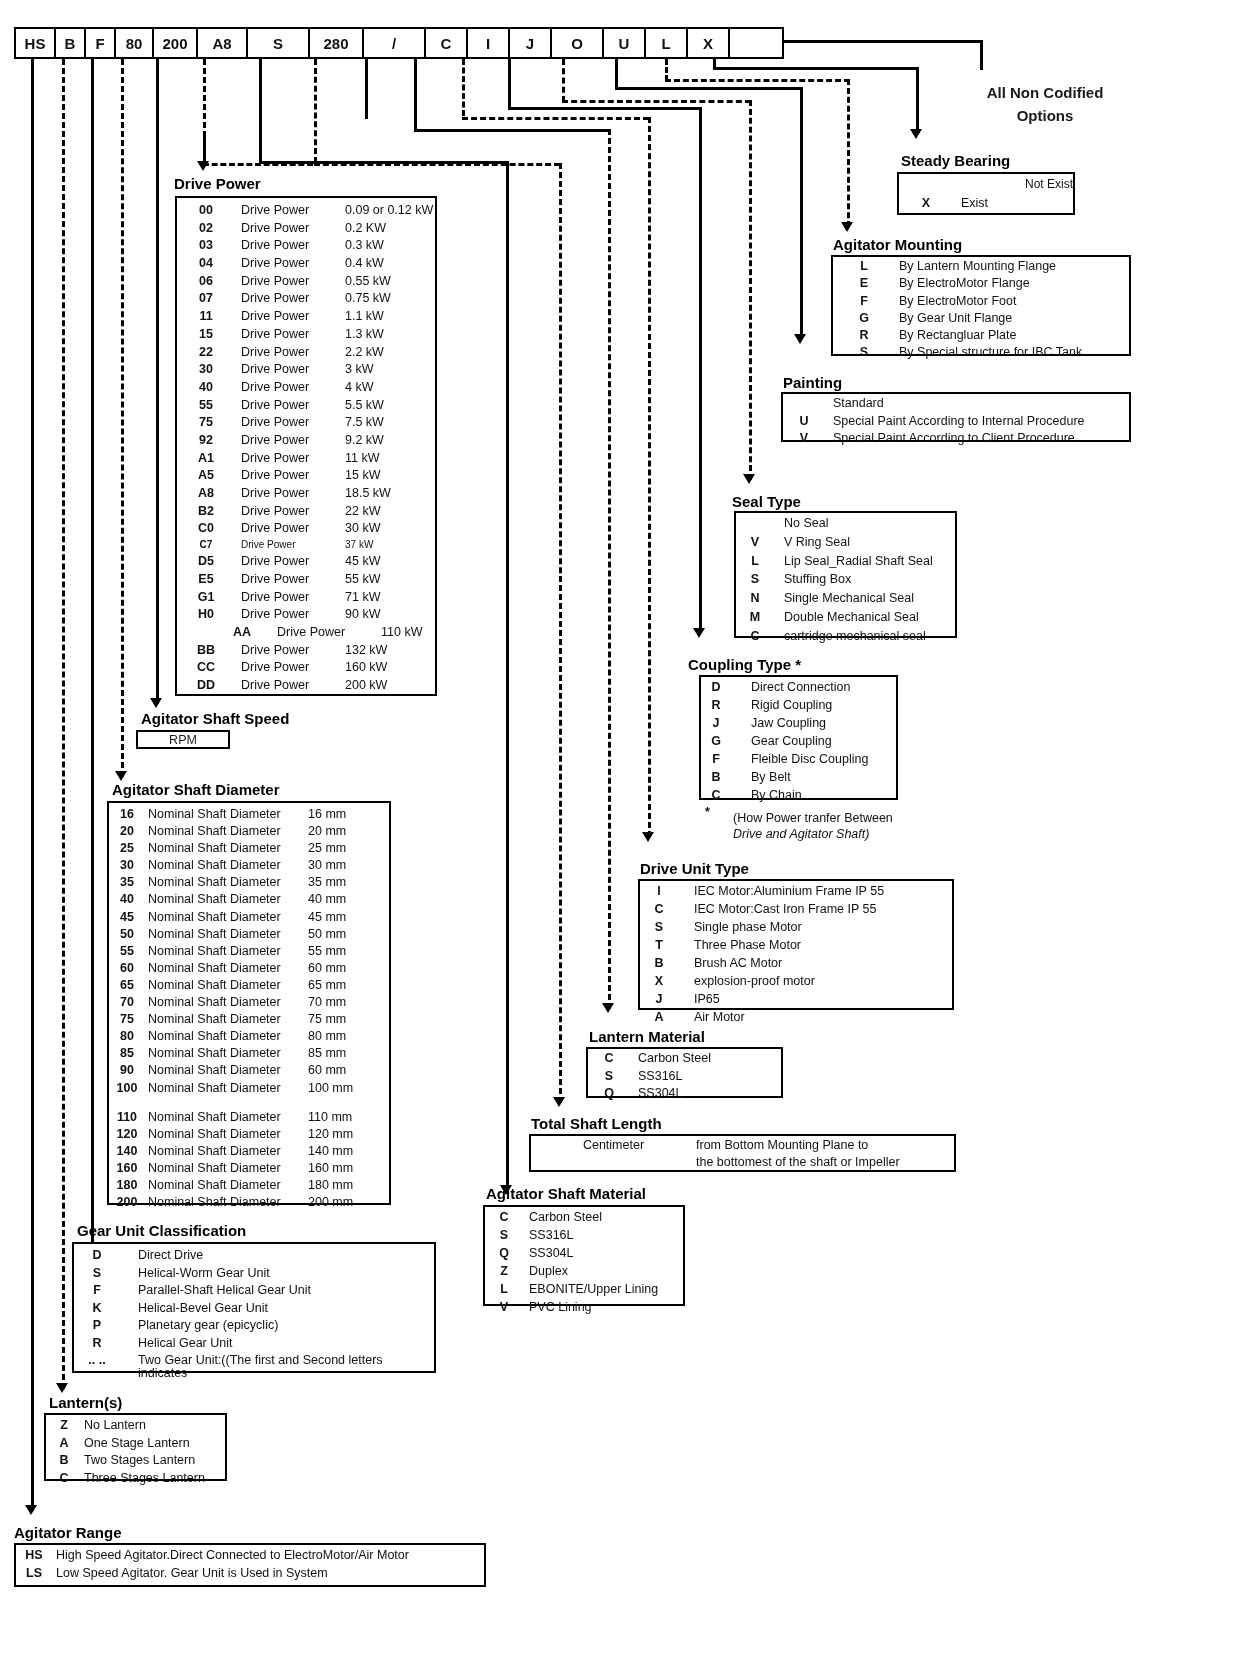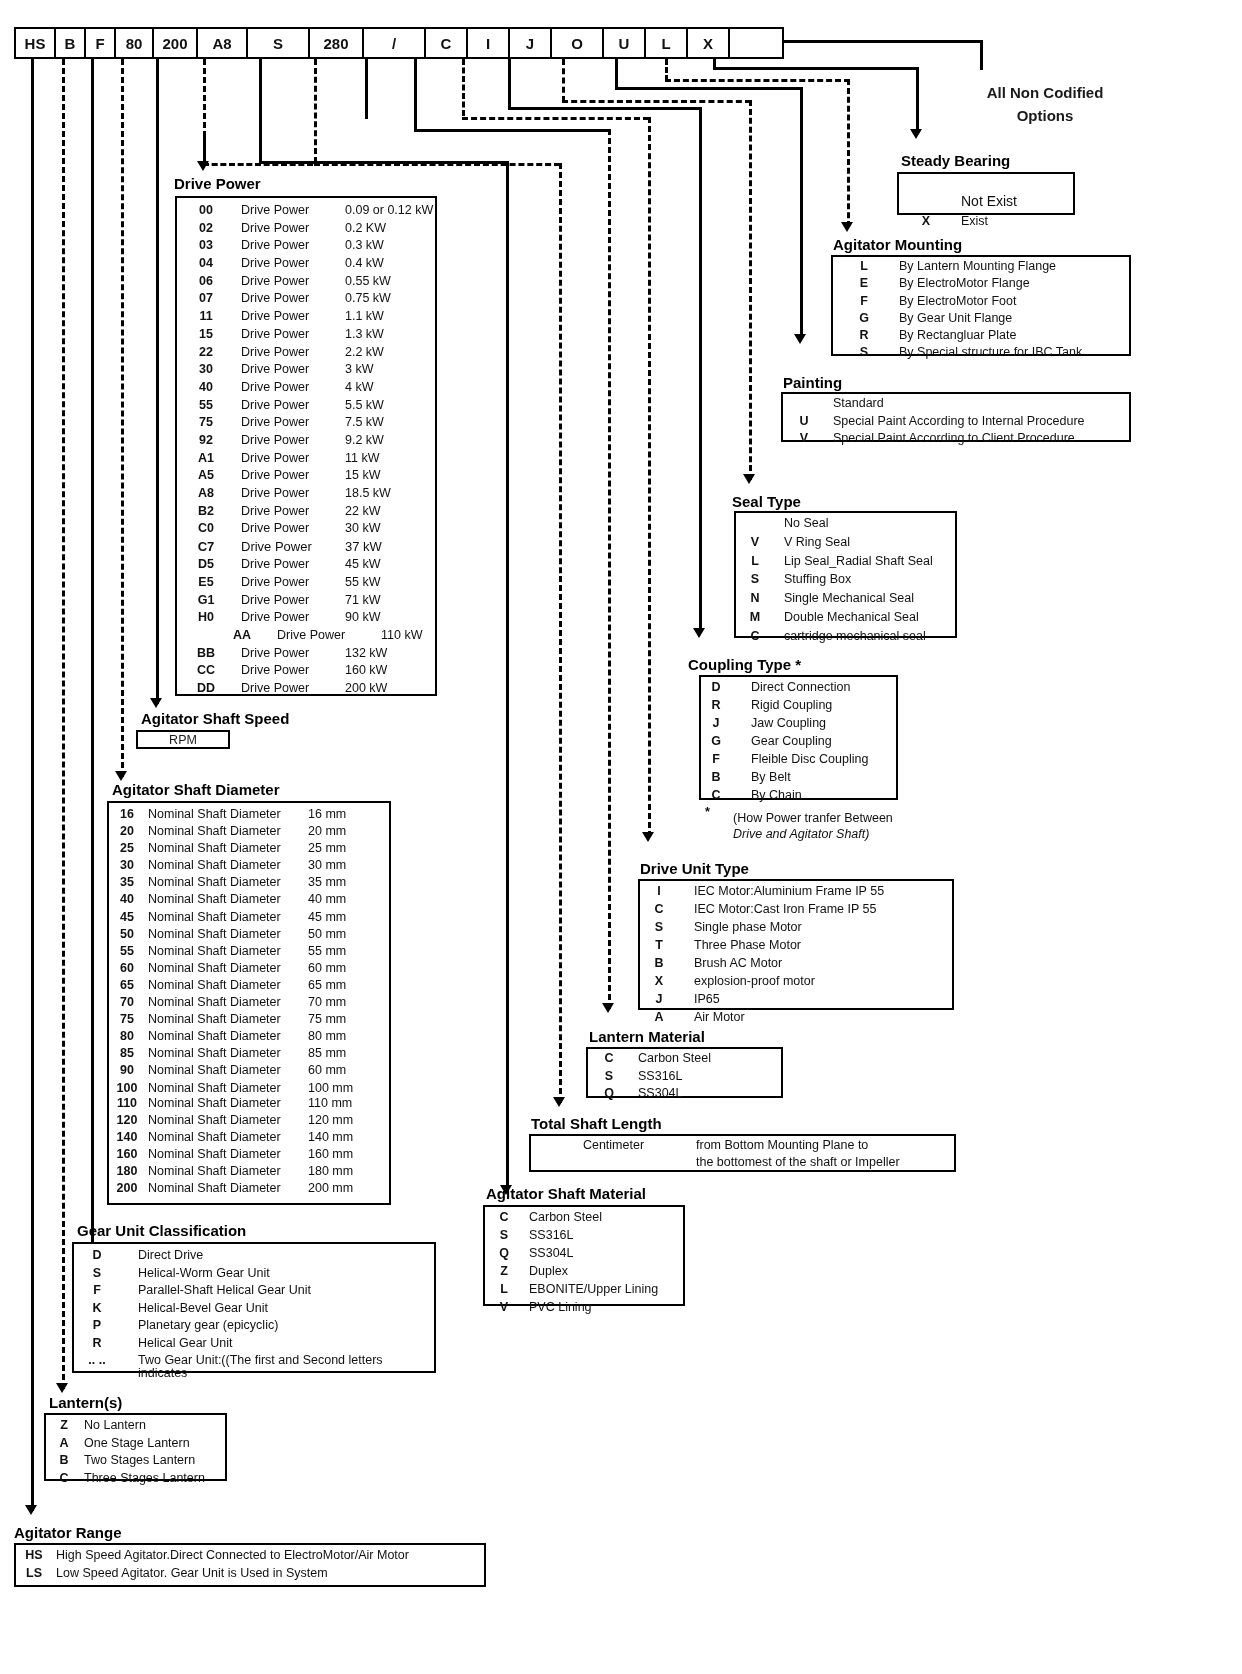--- a/index.html
+++ b/index.html
@@ -273,21 +273,21 @@
         <div class="row" style="font-size: 12.5px; margin-top: 5.2px;">
           <span class="code" style="flex: 0 0 26px; margin-left: 16px;">B2</span>
           <span class="desc" style="flex: 0 0 104px; margin-left: 22px;">Drive Power</span>
           <span class="val" style="flex: 0 0 110px;">22 kW</span>
         </div>
         <div class="row" style="font-size: 12.5px; margin-top: 5.2px;">
           <span class="code" style="flex: 0 0 26px; margin-left: 16px;">C0</span>
           <span class="desc" style="flex: 0 0 104px; margin-left: 22px;">Drive Power</span>
           <span class="val" style="flex: 0 0 110px;">30 kW</span>
         </div>
-        <div class="row" style="font-size: 13px; margin-top: 5.2px;">
+        <div class="row" style="font-size: 10px; margin-top: 5.2px;">
           <span class="code" style="flex: 0 0 26px; margin-left: 16px;">C7</span>
           <span class="desc" style="flex: 0 0 104px; margin-left: 22px;">Drive Power</span>
           <span class="val" style="flex: 0 0 110px;">37 kW</span>
         </div>
         <div class="row" style="font-size: 12.5px; margin-top: 5.2px;">
           <span class="code" style="flex: 0 0 26px; margin-left: 16px;">D5</span>
           <span class="desc" style="flex: 0 0 104px; margin-left: 22px;">Drive Power</span>
           <span class="val" style="flex: 0 0 110px;">45 kW</span>
         </div>
         <div class="row" style="font-size: 12.5px; margin-top: 5.2px;">
@@ -414,21 +414,21 @@
         <div class="row" style="font-size: 12.5px; margin-top: 4.6px;">
           <span class="code" style="flex: 0 0 26px; margin-left: 5px;">90</span>
           <span class="desc" style="flex: 0 0 160px; margin-left: 8px;">Nominal Shaft Diameter</span>
           <span class="val" style="flex: 0 0 78px;">60 mm</span>
         </div>
         <div class="row" style="font-size: 12.5px; margin-top: 4.6px;">
           <span class="code" style="flex: 0 0 26px; margin-left: 5px;">100</span>
           <span class="desc" style="flex: 0 0 160px; margin-left: 8px;">Nominal Shaft Diameter</span>
           <span class="val" style="flex: 0 0 78px;">100 mm</span>
         </div>
-        <div class="row" style="font-size: 12.5px; margin-top: 3px;">
+        <div class="row" style="font-size: 12.5px; margin-top: 17px;">
           <span class="code" style="flex: 0 0 26px; margin-left: 5px;">110</span>
           <span class="desc" style="flex: 0 0 160px; margin-left: 8px;">Nominal Shaft Diameter</span>
           <span class="val" style="flex: 0 0 78px;">110 mm</span>
         </div>
         <div class="row" style="font-size: 12.5px; margin-top: 4.6px;">
           <span class="code" style="flex: 0 0 26px; margin-left: 5px;">120</span>
           <span class="desc" style="flex: 0 0 160px; margin-left: 8px;">Nominal Shaft Diameter</span>
           <span class="val" style="flex: 0 0 78px;">120 mm</span>
         </div>
         <div class="row" style="font-size: 12.5px; margin-top: 4.6px;">
@@ -737,21 +737,21 @@
         <div class="row" style="font-size: 12.5px; margin-top: 4.8px;">
           <span class="code" style="flex: 0 0 14px; margin-left: 24px;">S</span>
           <span class="desc" style="margin-left: 28px;">By Special structure for IBC Tank</span>
         </div>
       </div>
   </div>
 
   <div class="sect-title" style="left:901px; top:152px;">Steady Bearing</div>
   <div class="box" style="left:897px; top:172px; width:178px; height:43px; padding:4px 0 0 0;">
     <div id="steady-bearing-rows">
-        <div class="row" style="font-size: 14px; margin-top: 16px;">
+        <div class="row" style="font-size: 12px; margin-top: 0px; text-align: right;">
           <span class="code" style="flex: 0 0 14px; margin-left: 20px;"></span>
           <span class="desc" style="margin-left: 28px;">Not Exist</span>
         </div>
         <div class="row" style="font-size: 12.5px; margin-top: 7px;">
           <span class="code" style="flex: 0 0 14px; margin-left: 20px;">X</span>
           <span class="desc" style="margin-left: 28px;">Exist</span>
         </div>
       </div>
   </div>
 

